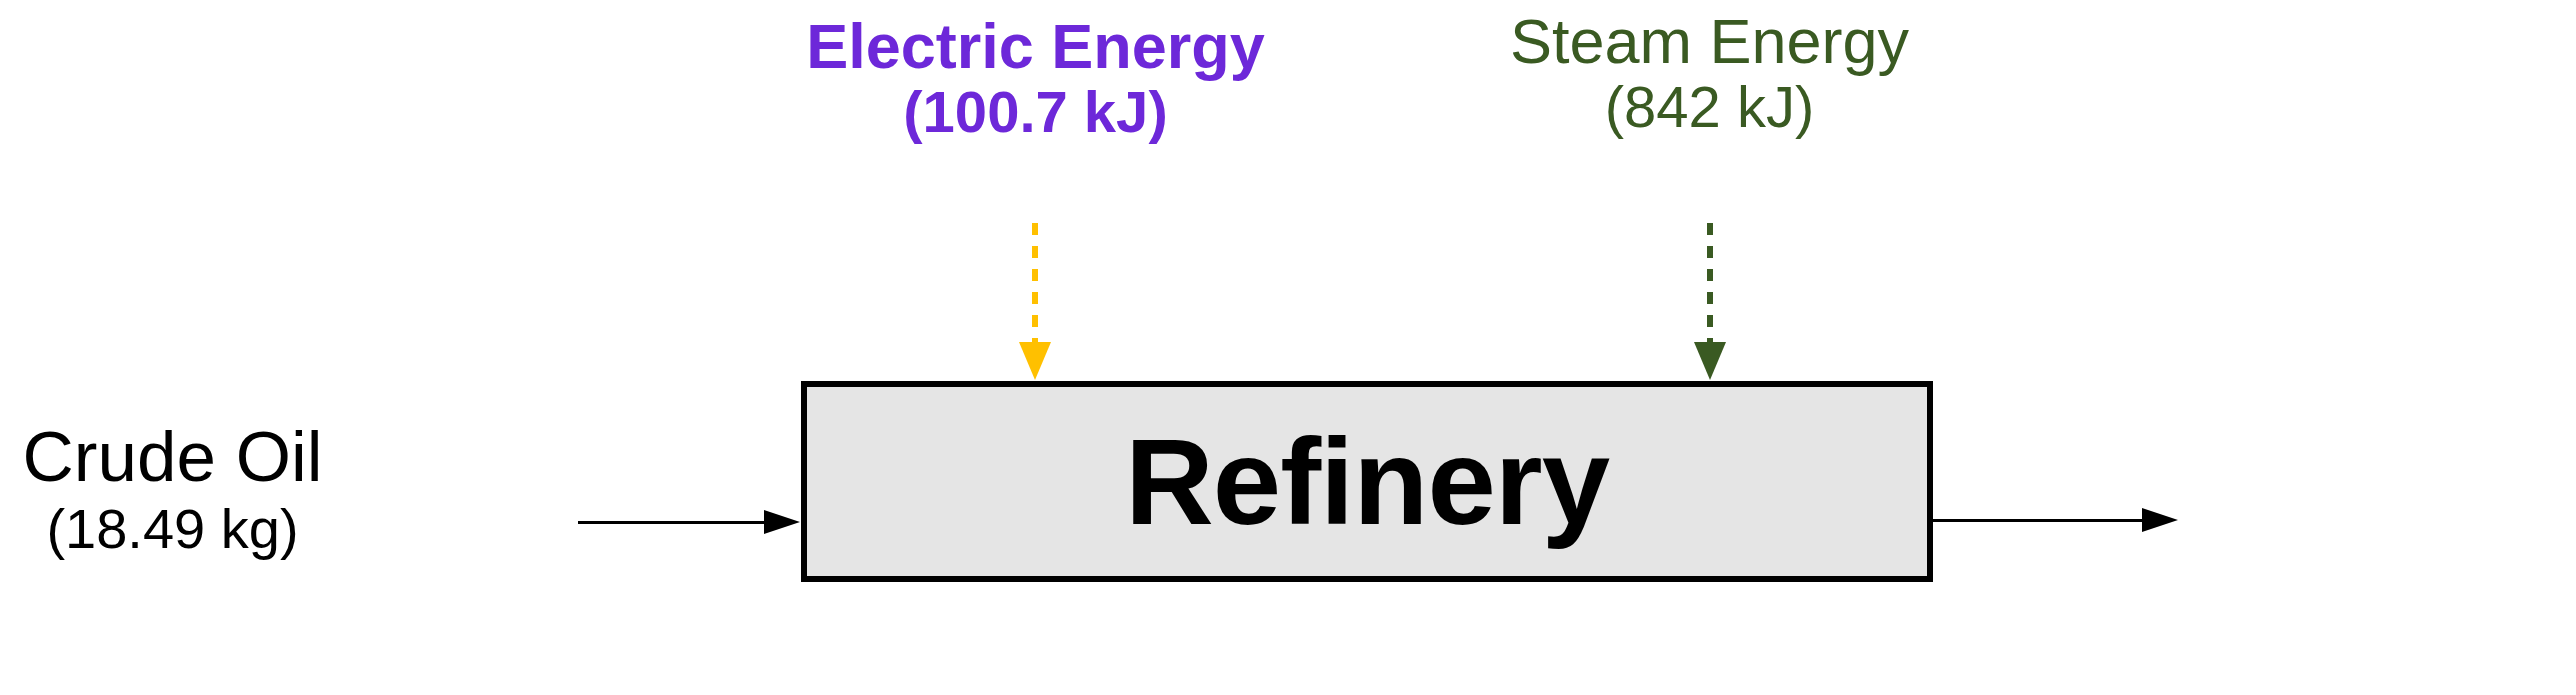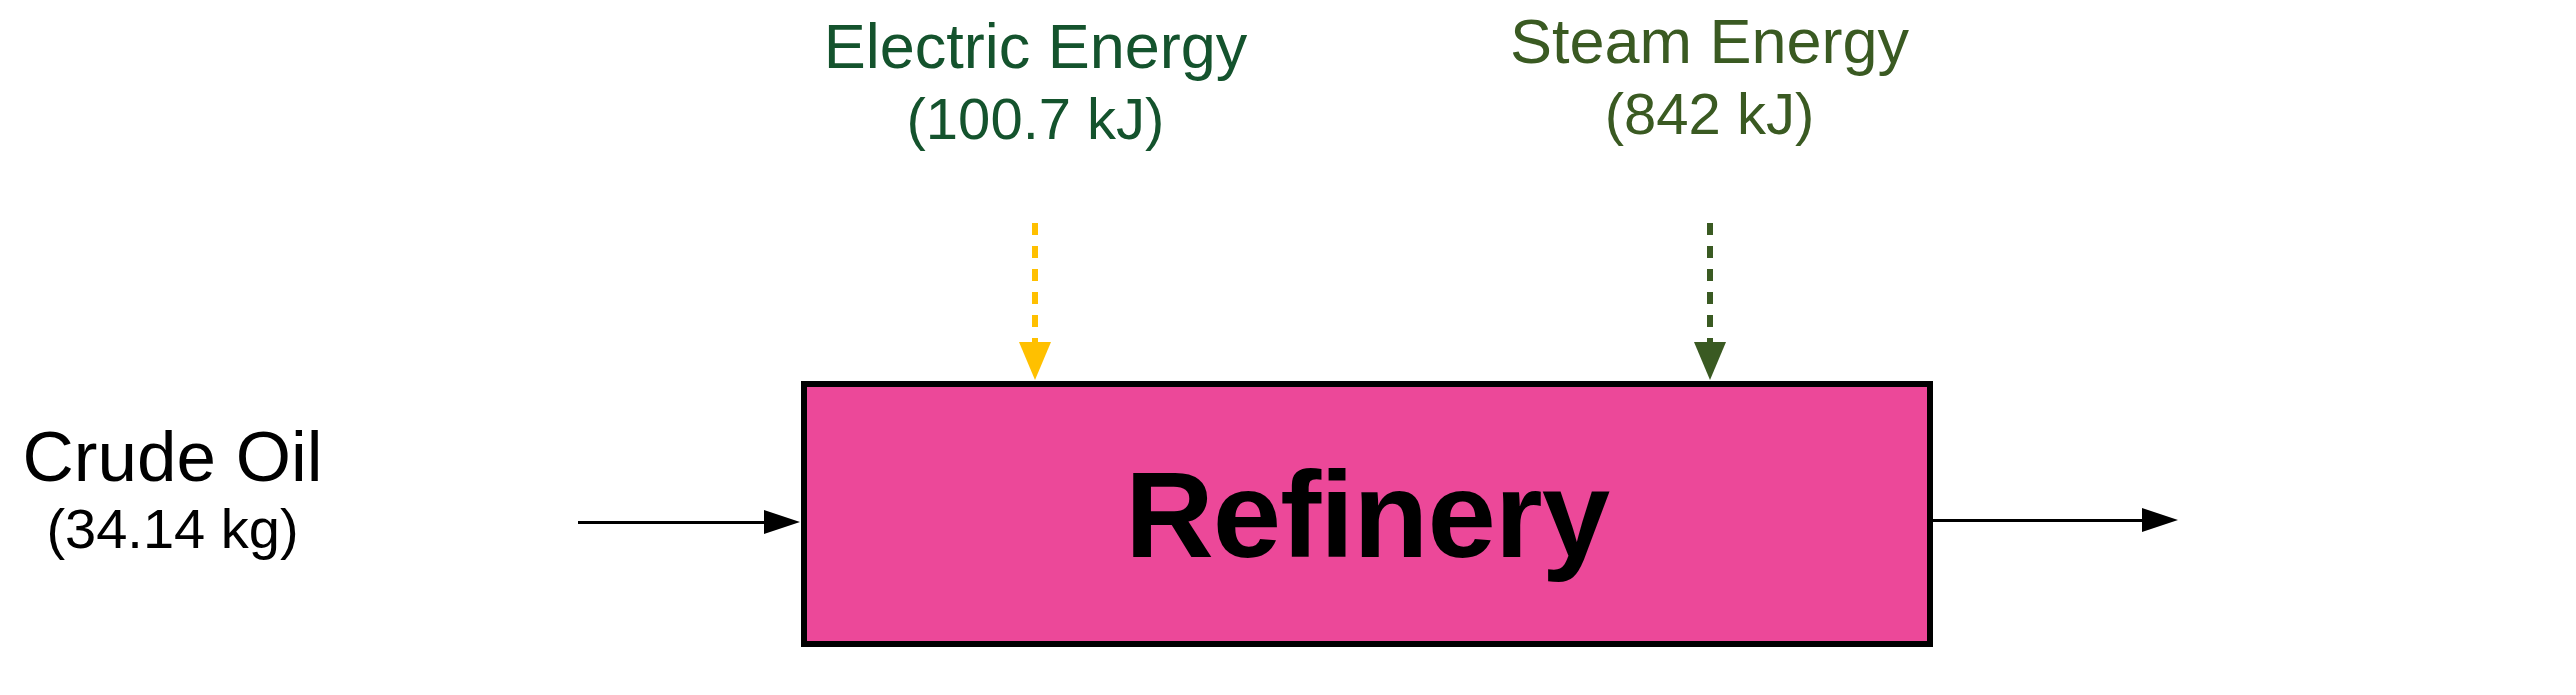--- a/index.html
+++ b/index.html
@@ -15,24 +15,24 @@
     font-family: "Liberation Sans", sans-serif;
     overflow: hidden;
   }
 
   
   .process-box {
     position: absolute;
     left: 801px;
     top: 381px;
     width: 1132px;
-    height: 266px;
+    height: 201px;
     box-sizing: border-box;
     border: 6.7px solid #000000;
-    background: #ec4899;
+    background: #e5e5e5;
   }
   .process-box-label {
     position: absolute;
     left: 0;
     top: 0;
     width: 100%;
     height: 100%;
     display: flex;
     align-items: center;
     justify-content: center;
@@ -115,27 +115,28 @@
     line-height: 1.08;
     white-space: nowrap;
   }
   .energy-label .name {
     display: block;
     font-size: 63px;
   }
   .energy-label .qty {
     display: block;
     font-size: 58px;
-    margin-top: 8px;
+    margin-top: 1px;
   }
   .energy-label.electric {
     left: 748px;
     top: 11.5px;
     width: 575px;
-    color: #14532d;
+    color: #6d28d9;
+    font-weight: bold;
   }
   .energy-label.steam {
     left: 1422px;
     top: 7px;
     width: 575px;
     color: #3A5A22;
   }
 
   
   .v-arrow {
@@ -197,21 +198,21 @@
     <span class="name">Steam Energy</span>
     <span class="qty">(842 kJ)</span>
   </div>
   <div class="v-arrow steam">
     <div class="dash"></div>
     <div class="head"></div>
   </div>
 
   <div class="stream-label input-stream">
     <span class="name">Crude Oil</span>
-    <span class="qty">(34.14 kg)</span>
+    <span class="qty">(18.49 kg)</span>
   </div>
   <div class="h-arrow arrow-in">
     <div class="shaft"></div>
     <div class="head"></div>
   </div>
 
   <div class="process-box">
     <div class="process-box-label">Refinery</div>
   </div>
 

